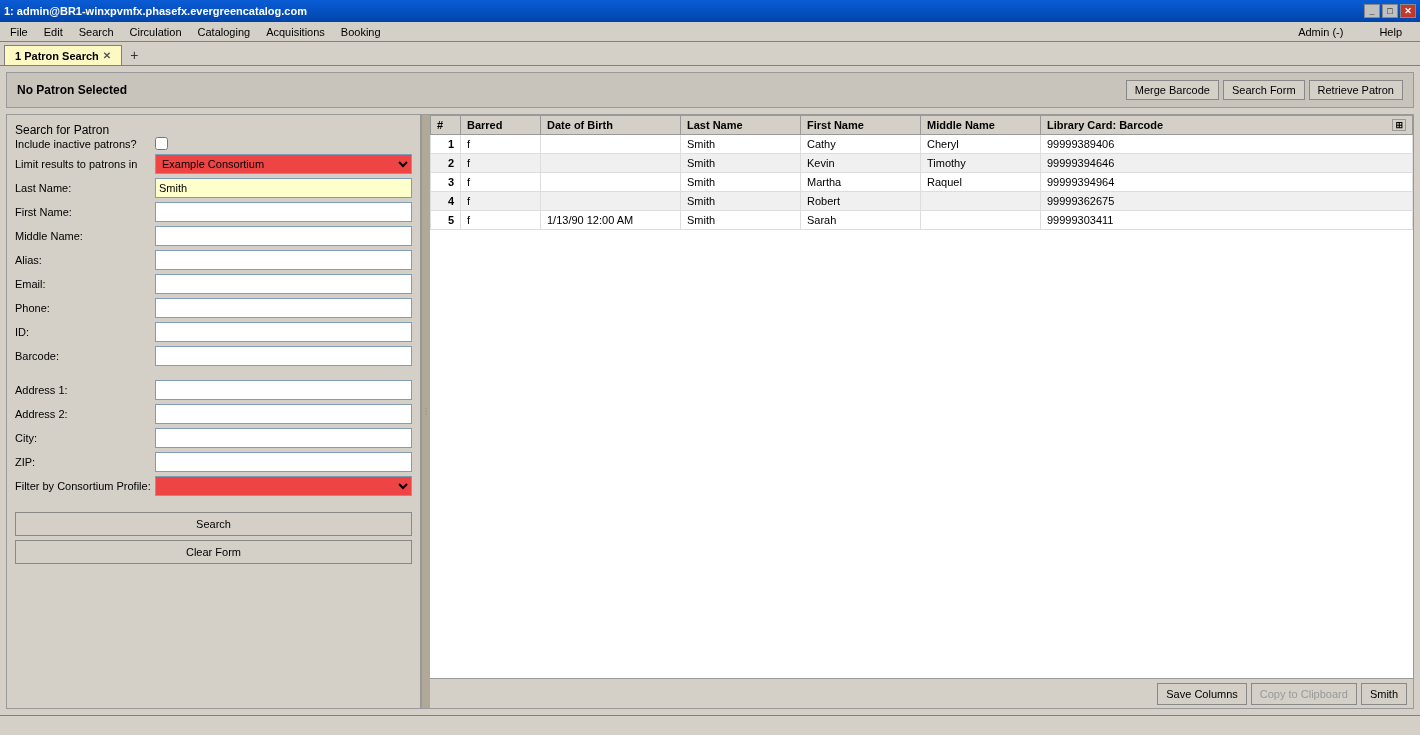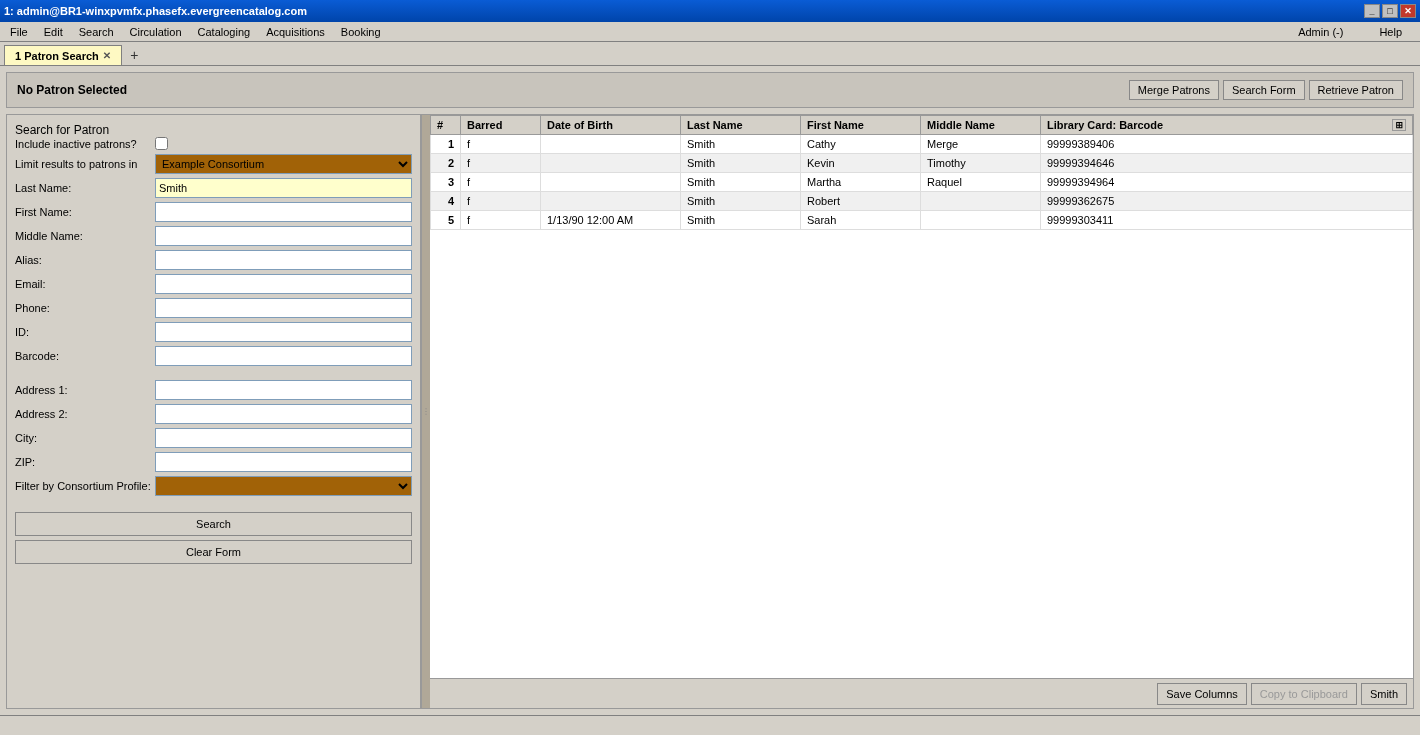--- a/index.html
+++ b/index.html
@@ -134,21 +134,21 @@
       height: 20px;
       border: 1px solid #7f9db9;
       background: white;
       padding: 1px 3px;
       font-size: 11px;
     }
     .form-select {
       flex: 1;
       height: 20px;
       border: 1px solid #7f9db9;
-      background: #a16207;
+      background: #ef4444;
       padding: 1px 2px;
       font-size: 11px;
     }
     .form-checkbox { margin: 0; }
 
     .form-buttons {
       margin-top: 12px;
       display: flex;
       flex-direction: column;
       gap: 4px;
@@ -275,21 +275,21 @@
     <span class="tab-close">✕</span>
   </div>
   <div class="tab-add">+</div>
 </div>
 
 <div id="main">
 
   <div id="patron-header">
     <span id="patron-header-title">No Patron Selected</span>
     <div id="patron-header-buttons">
-      <button class="header-btn">Merge Patrons</button>
+      <button class="header-btn">Merge Barcode</button>
       <button class="header-btn">Search Form</button>
       <button class="header-btn">Retrieve Patron</button>
     </div>
   </div>
 
   <div id="content-area">
 
     <div id="search-panel">
       <h3>Search for Patron</h3>
 
@@ -397,21 +397,21 @@
               </th>
             </tr>
           </thead>
           <tbody id="results-tbody">
           <tr>
       <td class="row-num">1</td>
       <td>f</td>
       <td></td>
       <td>Smith</td>
       <td>Cathy</td>
-      <td>Merge</td>
+      <td>Cheryl</td>
       <td>99999389406</td>
     </tr>
               <tr>
       <td class="row-num">2</td>
       <td>f</td>
       <td></td>
       <td>Smith</td>
       <td>Kevin</td>
       <td>Timothy</td>
       <td>99999394646</td>

